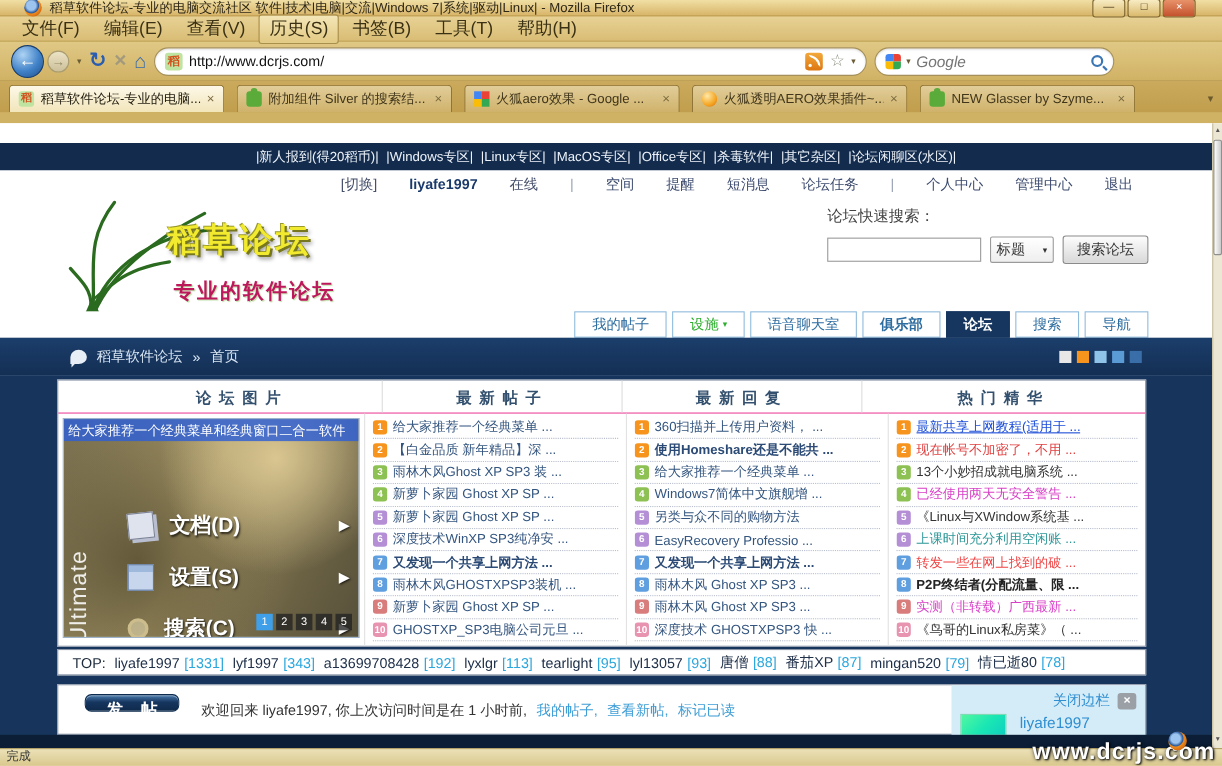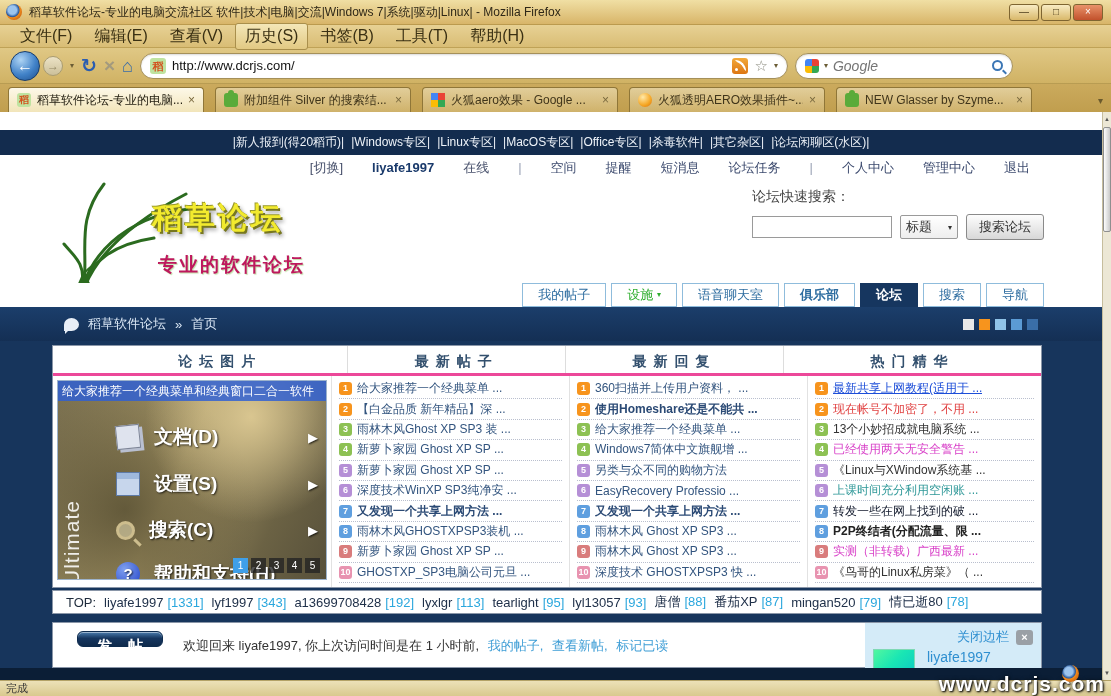--- a/index.html
+++ b/index.html
@@ -1,20 +1,20 @@
 <!DOCTYPE html>
 <html><head>
 <meta charset="utf-8">
 <style>
   *{margin:0;padding:0;box-sizing:border-box;}
   html,body{width:1111px;height:696px;overflow:hidden;}
   body{position:relative;font-family:"Liberation Sans","DejaVu Sans",sans-serif;background:#d0b264;}
 
   
-  .titlebar{height:25px;background:linear-gradient(#f0dfa4,#d8b569);display:flex;align-items:center;padding:0 6px;border-bottom:1px solid #bb9a4e;}
+  .titlebar{height:15px;background:linear-gradient(#f0dfa4,#d8b569);display:flex;align-items:center;padding:0 22px;border-bottom:1px solid #bb9a4e;}
   .fficon{width:16px;height:16px;border-radius:50%;background:radial-gradient(circle at 40% 38%,#9cc4ee 0 30%,#2a5a9e 48%,#ef8a1d 55%,#b54a06 95%);flex:0 0 auto;}
   .wtitle{font-size:12px;color:#2f2817;margin-left:7px;flex:1;white-space:nowrap;overflow:hidden;}
   .winbtns{display:flex;gap:2px;margin-right:2px;}
   .wbtn{width:30px;height:17px;border:1px solid #7e6531;border-radius:3px;background:linear-gradient(#f8ecc4,#d9b86a);color:#4a3a18;font-size:10px;line-height:14px;text-align:center;}
   .wbtn.close{background:linear-gradient(#e8926a,#c2512c);color:#fff;}
 
   .menubar{height:23px;background:linear-gradient(#e7d194,#d9bd75);display:flex;align-items:center;padding-left:10px;gap:2px;border-bottom:1px solid #bfa257;}
   .mitem{font-size:16px;color:#3a3013;padding:2px 9px;border:1px solid transparent;border-radius:3px;}
   .mitem.hov{border-color:#a98f4c;background:linear-gradient(#f4e7b8,#e2c983);}
 
@@ -93,41 +93,41 @@
   .ftab .car{font-size:8px;vertical-align:2px;}
 
   .crumbbar{position:absolute;top:195px;left:0;right:0;height:34px;background:linear-gradient(#1b3e6b,#142f54);display:flex;align-items:center;padding:0 64px;color:#d9e6f4;font-size:13px;gap:9px;}
   .bubble{width:15px;height:13px;background:#e8eef6;border-radius:50% 50% 50% 0;position:relative;}
   .bubble::after{content:"";position:absolute;left:1px;bottom:-3px;border:3px solid transparent;border-top-color:#e8eef6;border-left-color:#e8eef6;}
   .crumbsquares{margin-left:auto;display:flex;gap:5px;}
   .csq{width:11px;height:11px;}
 
   .mainarea{position:absolute;top:229px;left:0;right:0;bottom:0;background:#17355c;}
   .mainbox{position:absolute;left:52px;width:990px;top:4px;height:243px;background:#fff;border:1px solid #8a96a8;}
-  .headrow{display:flex;height:30px;border-bottom:3px solid #ec4899;padding-left:40px;}
+  .headrow{display:flex;height:30px;border-bottom:1px solid #ec4899;padding-left:40px;}
   .hcell{font-size:14px;font-weight:bold;color:#33506e;letter-spacing:7px;text-align:center;line-height:30px;}
   .hcell+.hcell{border-left:1px solid #ddd;}
   .hc1{width:278px;}.hc2{width:238px;}.hc3{width:238px;}.hc4{width:282px;}
   .colwrap{display:flex;height:211px;}
   .col{height:100%;}
   .col+.col{border-left:1px solid #e2e2e2;}
   .col1{width:278px;padding:4px;}
   .collist{width:238px;padding:3px 7px 0;}
   .collist.last{width:234px;}
   .row{display:flex;align-items:center;gap:5px;height:20.4px;border-bottom:1px dotted #b9bfce;overflow:hidden;}
   .bdg{min-width:13px;height:13px;border-radius:3px;background:#999;color:#fff;font-size:9px;font-weight:bold;font-style:normal;line-height:13px;text-align:center;flex:0 0 auto;}
   .lnk{font-size:12px;color:#33557f;white-space:nowrap;overflow:hidden;}
 
   
   .sshow{position:relative;width:270px;height:200px;overflow:hidden;border:1px solid #9db3cc;
     background:radial-gradient(circle at 72% 18%,rgba(225,205,150,.9),transparent 42%),
                radial-gradient(circle at 25% 65%,rgba(80,72,45,.75),transparent 55%),
                linear-gradient(115deg,#7a7050,#a89868 45%,#6b6244 78%,#57503a);}
   .sscaption{position:absolute;top:0;left:0;right:0;height:20px;background:rgba(45,95,215,.82);color:#fff;font-size:12px;line-height:20px;padding-left:4px;white-space:nowrap;overflow:hidden;z-index:3;}
-  .ssrow{position:absolute;left:58px;right:8px;height:32px;display:flex;align-items:center;gap:14px;color:#fff;font-size:19px;font-weight:bold;text-shadow:1px 1px 2px rgba(0,0,0,.75);}
+  .ssrow{position:absolute;left:58px;right:8px;height:32px;display:flex;align-items:center;gap:14px;color:#fff;font-size:19px;font-weight:bold;text-shadow:1px 1px 2px rgba(0,0,0,.75);margin-top:41px;}
   .ssrow .arr{margin-left:auto;font-size:13px;}
   .ssr1{top:40px;}.ssr2{top:87px;}.ssr3{top:133px;}.ssr4{top:177px;}
   .ic{width:24px;height:24px;flex:0 0 auto;position:relative;}
   .ic-doc{background:#dfe3ee;border:1px solid #7d8496;transform:rotate(-6deg);box-shadow:3px 3px 0 #b9bfd0;}
   .ic-set{background:#c7d6ec;border:1px solid #5e7aa6;box-shadow:inset 0 6px 0 #9fb9dd;}
   .ic-mag{border:3px solid #cdbd8d;border-radius:50%;width:19px;height:19px;background:rgba(235,225,185,.55);}
   .ic-mag::after{content:"";position:absolute;width:9px;height:3px;background:#cdbd8d;left:14px;top:17px;transform:rotate(45deg);}
   .ic-help{border-radius:50%;background:radial-gradient(circle at 35% 30%,#7fa0f0,#2242c8);color:#fff;font-size:15px;text-align:center;line-height:24px;}
   .ult{position:absolute;left:2px;bottom:-6px;writing-mode:vertical-rl;transform:rotate(180deg);color:rgba(255,255,255,.88);font-size:21px;letter-spacing:1px;z-index:2;}
   .pager{position:absolute;right:6px;bottom:6px;display:flex;gap:3px;z-index:3;}
@@ -464,21 +464,21 @@
             <div class="row">
                 <i class="bdg" style="background:#b58fd6">5</i>
                 <span class="lnk" style="color:#333">《Linux与XWindow系统基 ...</span>
               </div>
             <div class="row">
                 <i class="bdg" style="background:#b58fd6">6</i>
                 <span class="lnk" style="color:#2e9898">上课时间充分利用空闲账 ...</span>
               </div>
             <div class="row">
                 <i class="bdg" style="background:#5f9fdf">7</i>
-                <span class="lnk" style="color:#0f172a">转发一些在网上找到的破 ...</span>
+                <span class="lnk" style="color:#ef4444">转发一些在网上找到的破 ...</span>
               </div>
             <div class="row">
                 <i class="bdg" style="background:#5f9fdf">8</i>
                 <span class="lnk" style="font-weight:bold;color:#222">P2P终结者(分配流量、限 ...</span>
               </div>
             <div class="row">
                 <i class="bdg" style="background:#d97c7c">9</i>
                 <span class="lnk" style="color:#d840c8">实测（非转载）广西最新 ...</span>
               </div>
             <div class="row">

